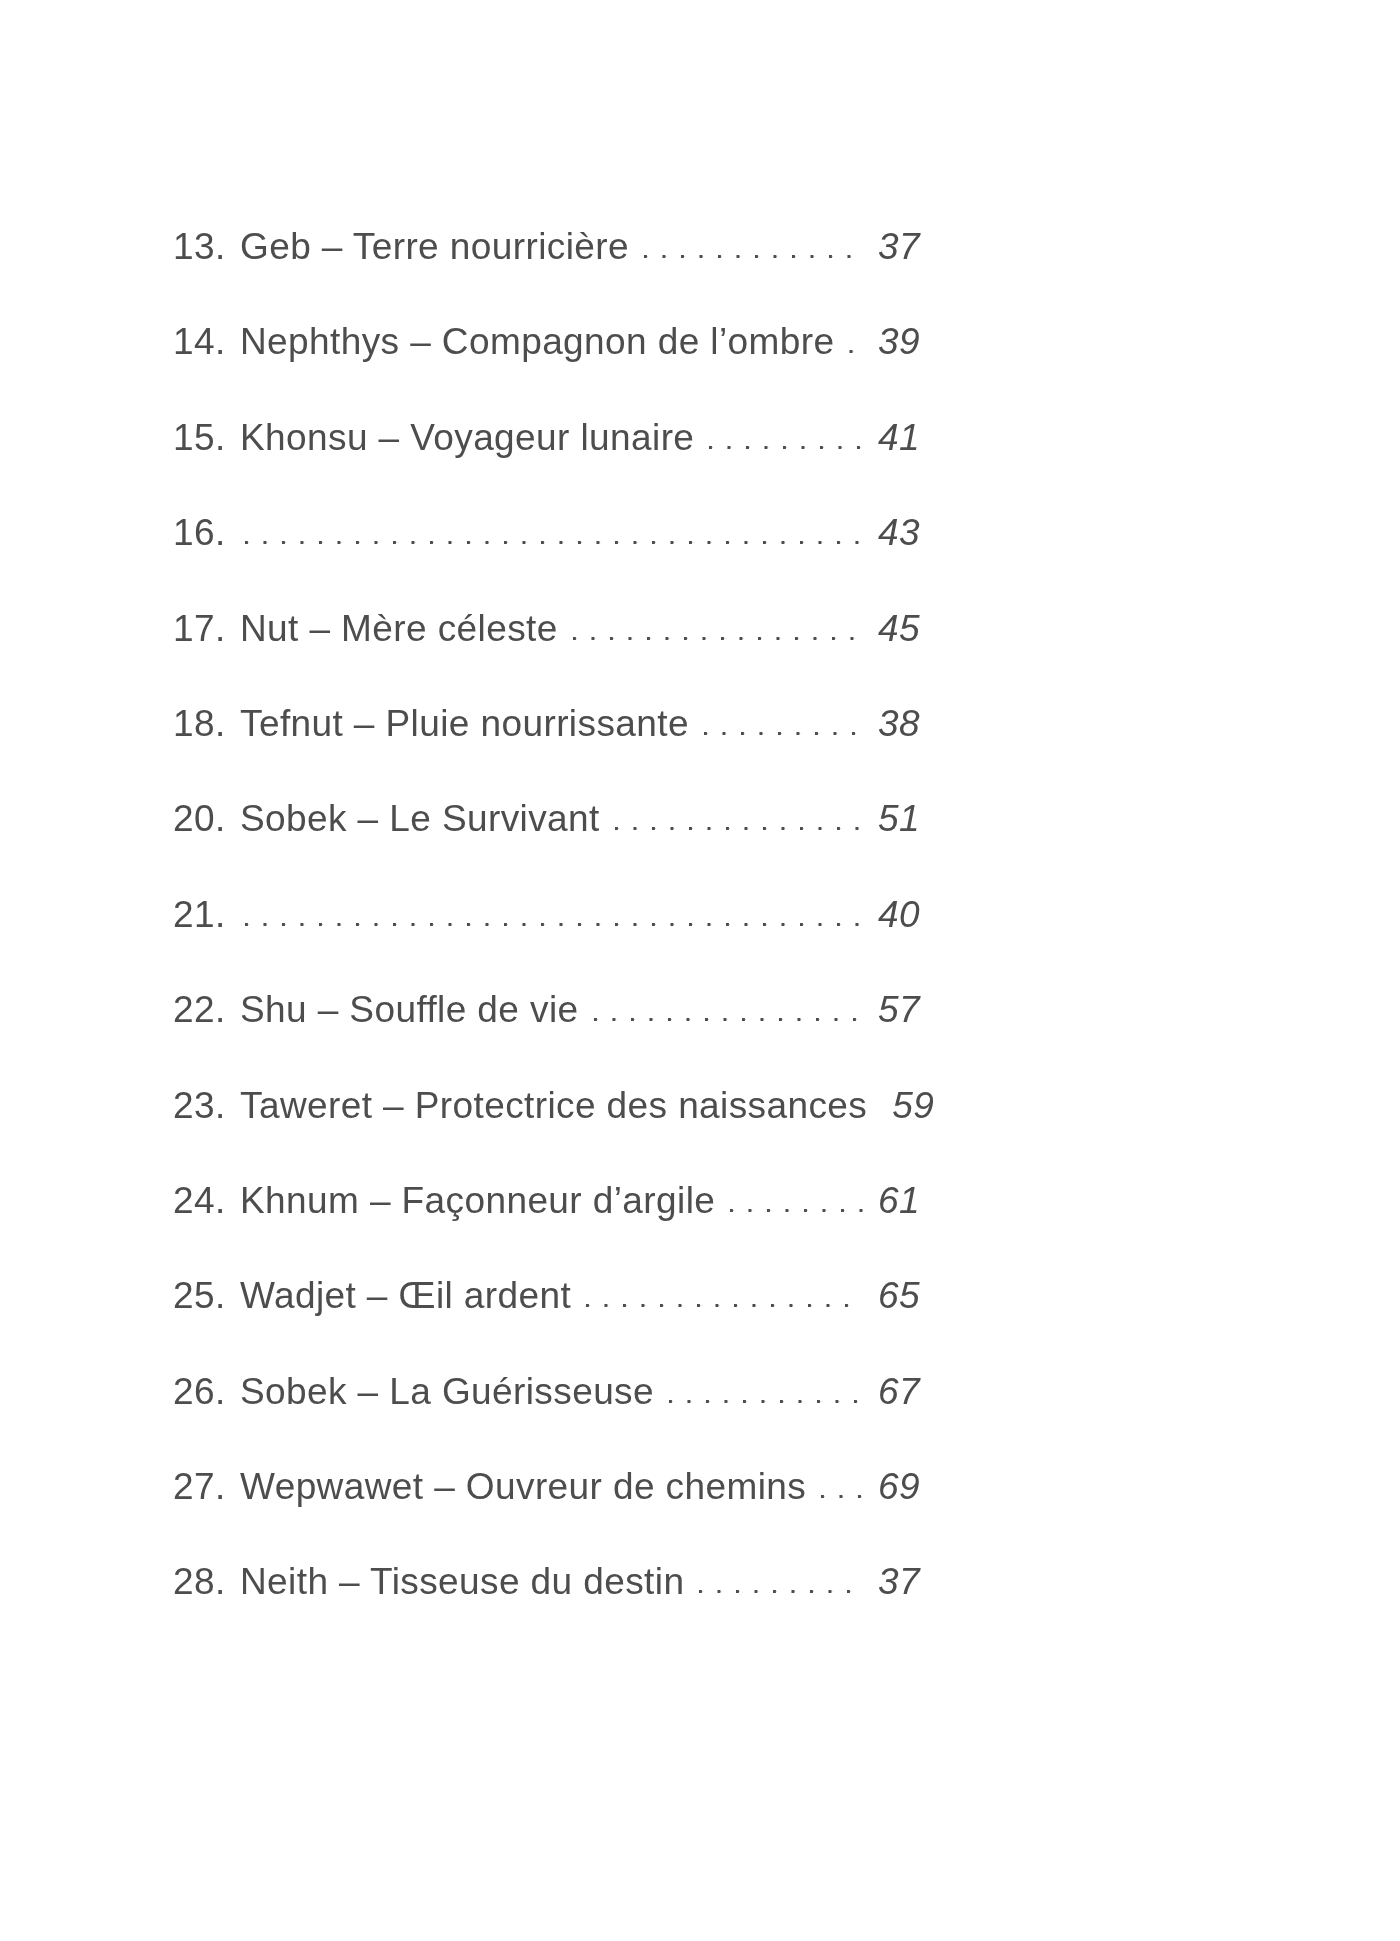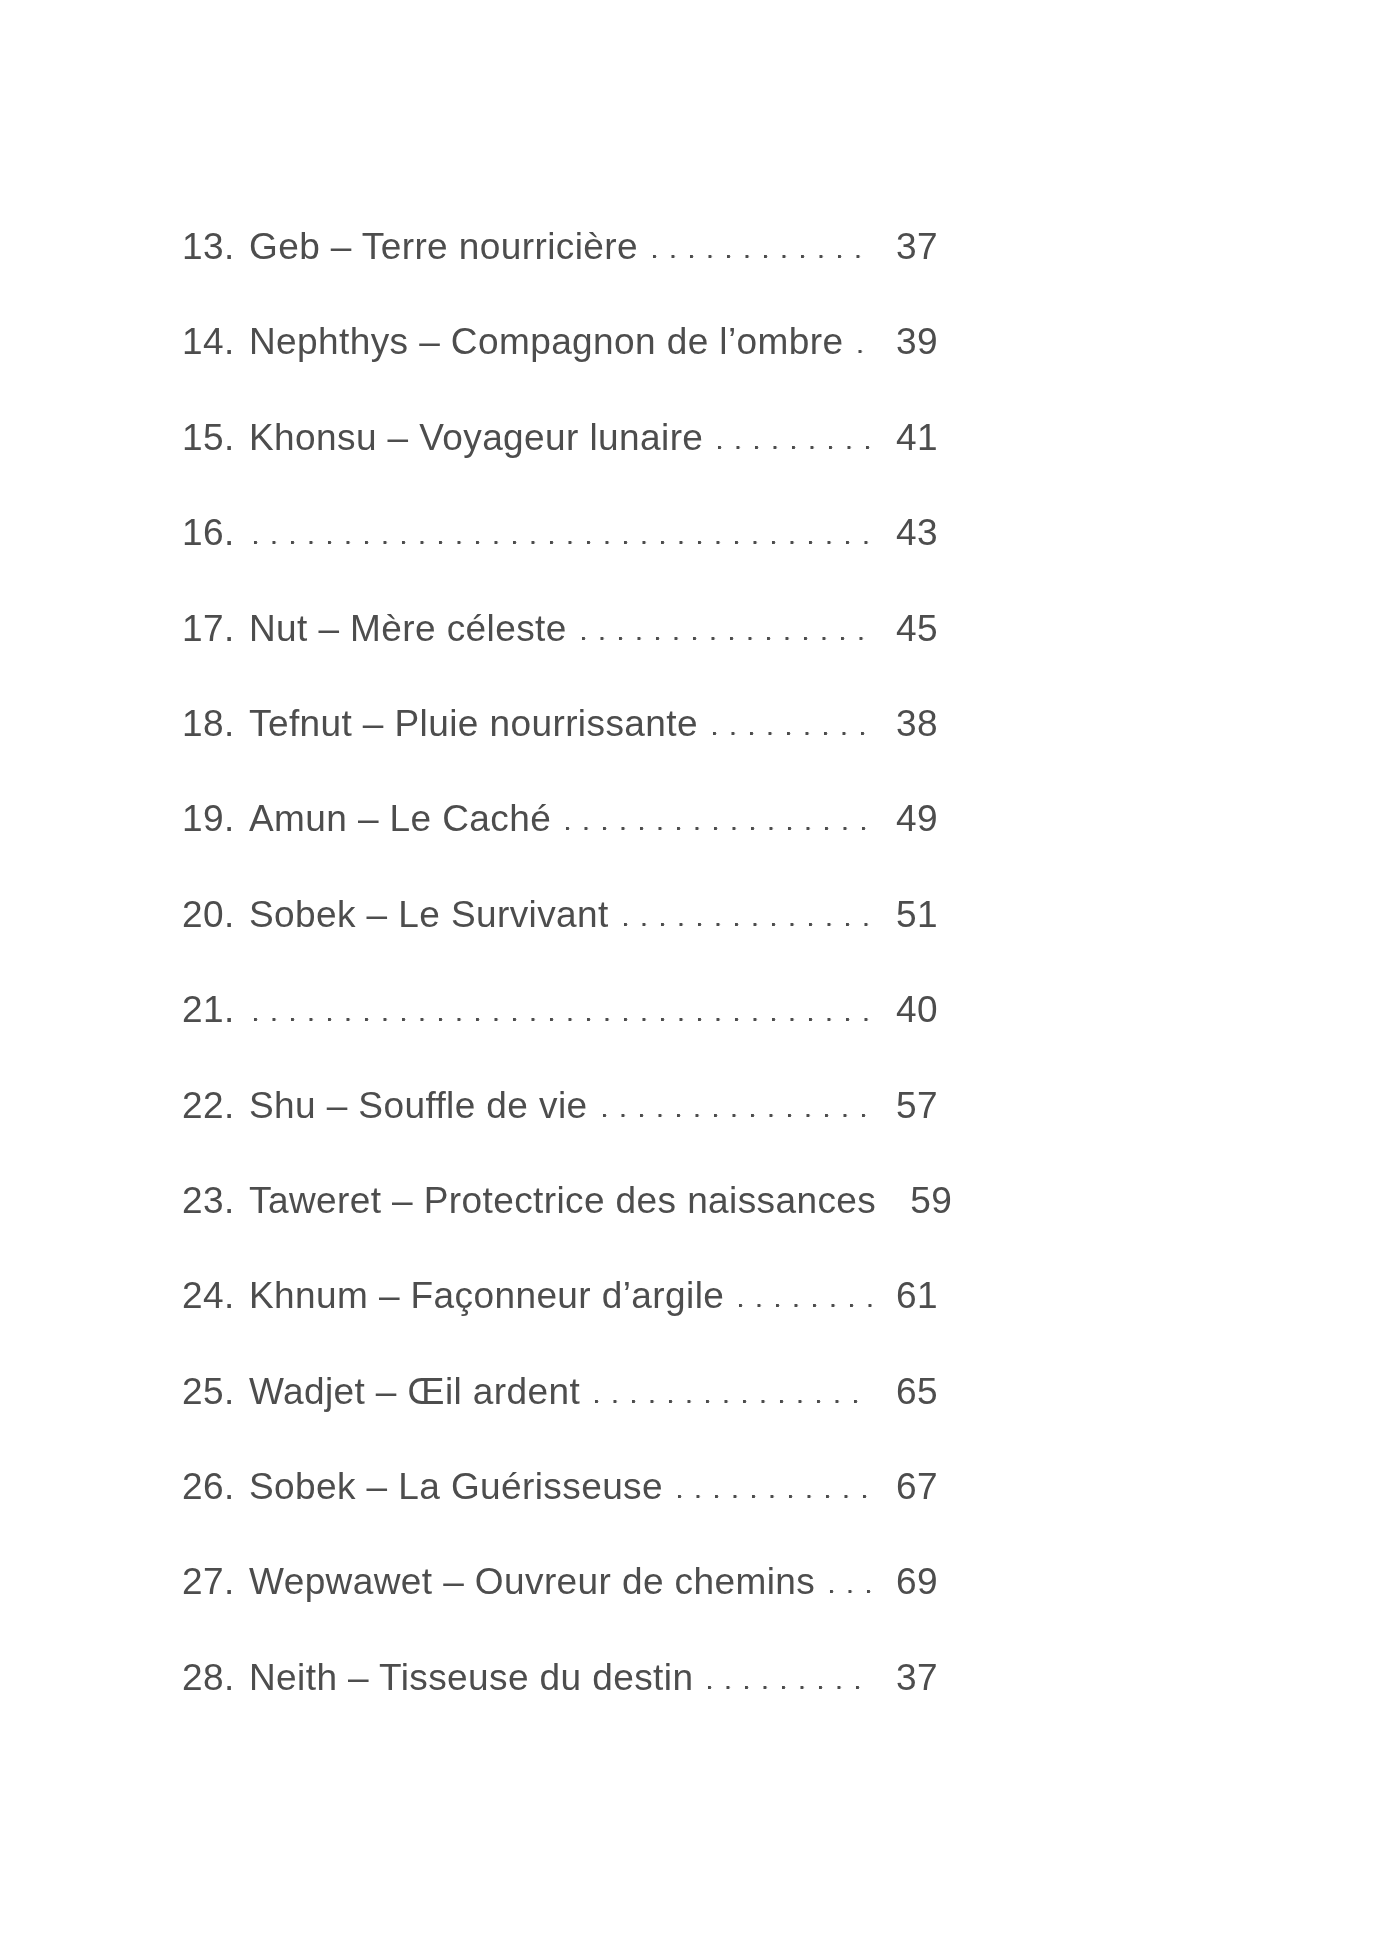--- a/index.html
+++ b/index.html
@@ -11,21 +11,20 @@
     width: 1400px;
     height: 1941px;
     overflow: hidden;
     font-family: "Liberation Sans", sans-serif;
   }
   .page {
     position: relative;
     width: 1144px;
     height: 1941px;
     background: #ffffff;
-    margin-left: 9px;
   }
   .toc-list {
     list-style: none;
     margin: 0;
     padding: 199px 215px 0 173px;
   }
   .row {
     display: flex;
     align-items: baseline;
     height: 95.4px;
@@ -47,21 +46,22 @@
     flex: 1 1 auto;
     height: 5px;
     margin-right: 6px;
     background-image: radial-gradient(circle at 2.5px 2.5px, #4d4d4d 1.6px, rgba(0,0,0,0) 2px);
     background-size: 18.5px 5px;
     background-repeat: repeat-x;
     background-position: 4px 0;
   }
   .pagenum {
     flex: 0 0 60px;
-    text-align: right;
+    text-align: center;
+    font-style: italic;
   }
 </style>
 </head>
 <body>
 
 <div class="page">
   <ol class="toc-list" id="toc-list">
   <li class="row">
     <span class="num">13.</span>
     <span class="title">Geb – Terre nourricière</span>
@@ -96,26 +96,20 @@
     <span class="pagenum">45</span>
   </li>
 
   <li class="row">
     <span class="num">18.</span>
     <span class="title">Tefnut – Pluie nourrissante</span>
     <span class="leader"></span>
     <span class="pagenum">38</span>
   </li>
 
-  <li class="row">
-    <span class="num">19.</span>
-    <span class="title">Amun – Le Caché</span>
-    <span class="leader"></span>
-    <span class="pagenum">49</span>
-  </li>
 
   <li class="row">
     <span class="num">20.</span>
     <span class="title">Sobek – Le Survivant</span>
     <span class="leader"></span>
     <span class="pagenum">51</span>
   </li>
 
   <li class="row">
     <span class="num">21.</span>

